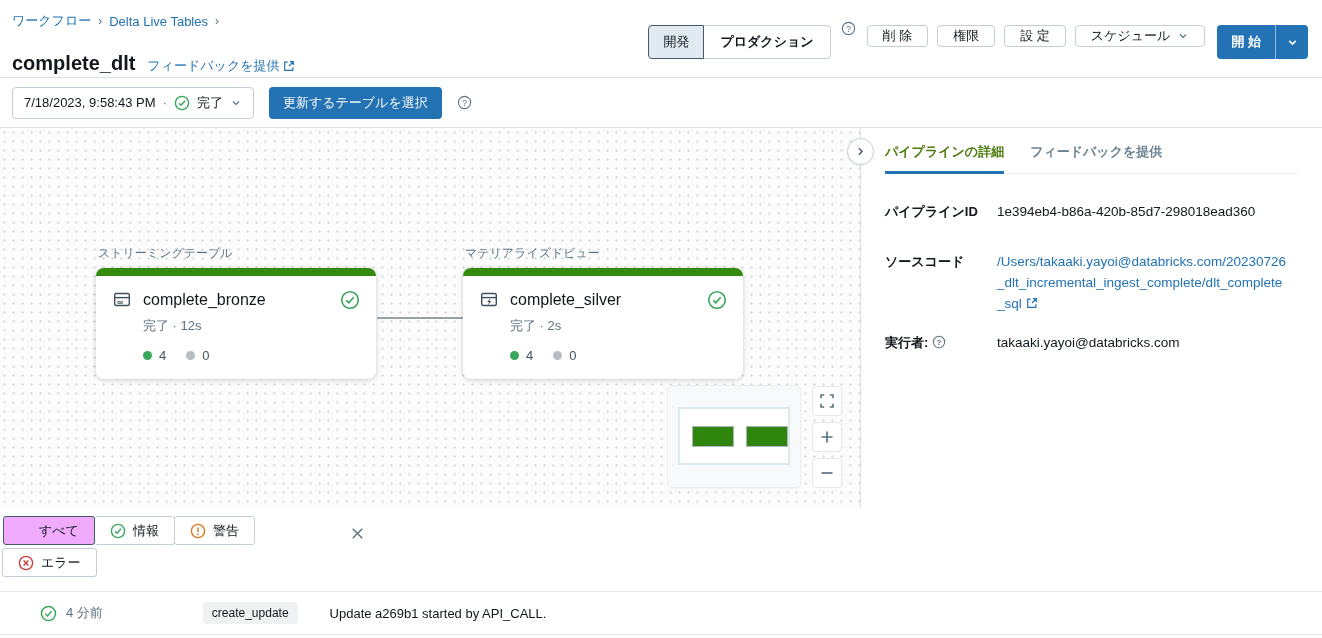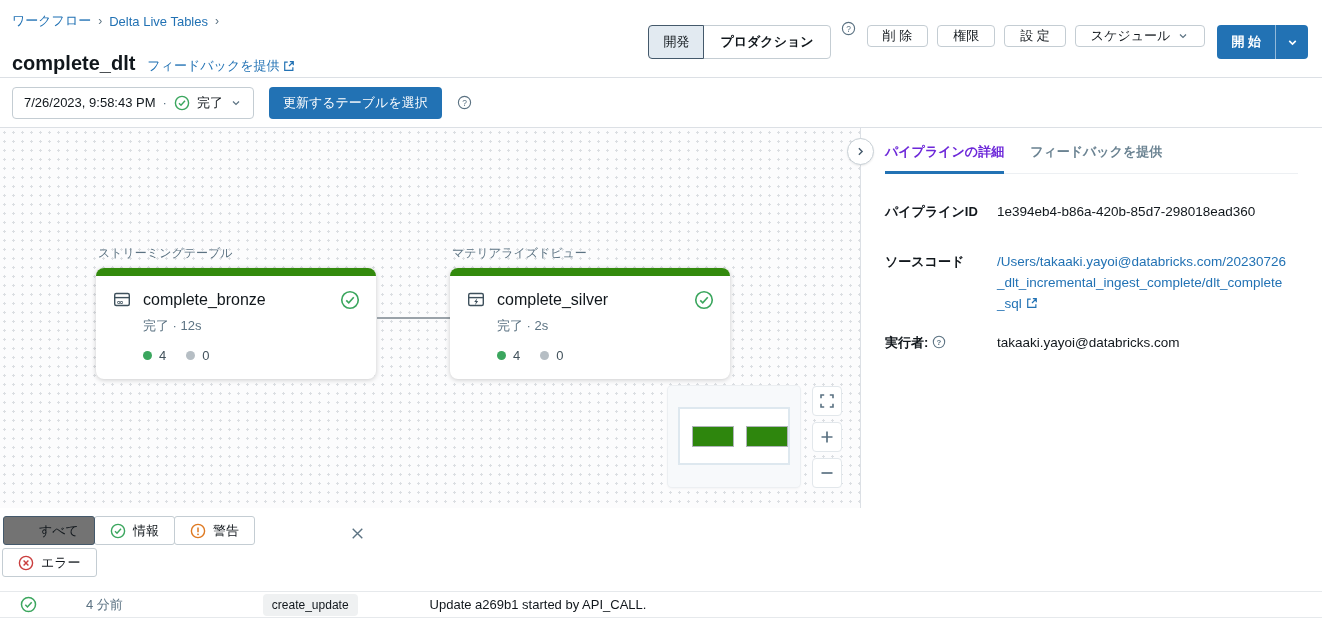--- a/index.html
+++ b/index.html
@@ -26,21 +26,21 @@
   .start-caret{ width:33px; border-left:1px solid rgba(255,255,255,.5); display:flex; align-items:center; justify-content:center;}
   .update-bar{ height:50px; display:flex; align-items:center; gap:15px; padding:0 12px; border-bottom:1px solid #DCE0E5;}
   .run-select{ height:32px; border:1px solid #C4CDD3; border-radius:4px; background:#fff; display:flex; align-items:center; gap:7px; padding:0 11px; font-size:13px; cursor:pointer;}
   .run-sep{ color:#5B7282;}
   .primary-btn{ height:32px; border:none; border-radius:4px; background:#2272B4; color:#fff; font-size:13px; padding:0 14px; cursor:pointer;}
   .main{ display:flex; height:380px;}
   .canvas{ flex:1; position:relative; overflow:hidden; background-color:#FCFCFD;
     background-image:radial-gradient(circle,#DBDEE2 1px,transparent 1.3px); background-size:9px 9px;
     border-right:1px solid #DCE0E5;}
   .node-group{ position:absolute; top:117px; width:280px;}
-  .g1{ left:96px;} .g2{ left:450px;}
+  .g1{ left:96px;} .g2{ left:463px;}
   .group-label{ font-size:12px; color:#5B7282; margin:0 0 6px 2px;}
   .node-card{ width:280px; background:#fff; border-radius:8px; box-shadow:0 1px 5px rgba(0,0,0,.2); cursor:pointer;}
   .node-topbar{ height:8px; background:#338A0D; border-radius:8px 8px 0 0;}
   .node-body{ padding:14px 16px 16px;}
   .node-row1{ display:flex; align-items:center; gap:11px;}
   .node-name{ flex:1; font-size:16px; font-weight:500; color:#11171C;}
   .node-status{ font-size:13px; color:#5B7282; margin:7px 0 0 31px;}
   .node-metrics{ display:flex; align-items:center; margin:13px 0 0 31px; font-size:13px; color:#42525C;}
   .dot{ width:9px; height:9px; border-radius:50%; display:inline-block; margin-right:7px;}
   .dot.ok{ background:#3BA65E;} .dot.zero{ background:#B6BEC4;}
@@ -50,36 +50,36 @@
   .minimap{ position:absolute; left:668px; top:258px; width:132px; height:101px; background:#F7F9FB; border-radius:4px; box-shadow:0 0 0 1px #ECEFF2,0 1px 3px rgba(0,0,0,.07); cursor:pointer;}
   .mini-viewport{ position:absolute; left:10px; top:21px; width:112px; height:58px; background:#fff; border:2px solid #DEE8EF;}
   .mini-node{ position:absolute; top:17px; width:42px; height:21px; background:#2E860D; border:1px solid #AEB4B9;}
   .mn1{ left:12px;} .mn2{ left:66px;}
   .zoom-controls{ position:absolute; left:812px; top:258px; display:flex; flex-direction:column; gap:6px;}
   .zoom-btn{ width:30px; height:30px; background:#fff; border:1px solid #E2E7EB; border-radius:4px; display:flex; align-items:center; justify-content:center; cursor:pointer;}
   .panel{ width:461px; position:relative; background:#fff; padding:15px 24px 0 24px;}
   .collapse-btn{ position:absolute; left:-14px; top:10px; width:27px; height:27px; border-radius:50%; background:#fff; border:1px solid #C8D0D6; box-shadow:0 1px 2px rgba(0,0,0,.08); display:flex; align-items:center; justify-content:center; cursor:pointer; z-index:5;}
   .tabs{ display:flex; gap:26px; border-bottom:1px solid #EDF0F3;}
   .tab{ font-size:13px; font-weight:600; padding-bottom:10px; color:#6B8392; cursor:pointer; margin-bottom:-1px;}
-  .tab.active{ color:#6d28d9; border-bottom:3px solid #2272B4;}
+  .tab.active{ color:#4d7c0f; border-bottom:3px solid #2272B4;}
   .kv{ display:flex; margin-top:29px; font-size:13px; line-height:1.55;}
   .kv-label{ width:112px; min-width:112px; font-weight:600; color:#11171C; display:flex; align-items:flex-start; gap:4px;}
   .kv-value{ max-width:292px; word-break:break-all; font-size:13.5px; color:#11171C;}
   .kv-value.link{ color:#2272B4; cursor:pointer;}
   .bottom{ height:130px;}
   .filter-bar{ display:flex; align-items:flex-start; padding:8px 14px 0 3px;}
   .chips{ width:330px; display:flex; flex-wrap:wrap;}
   .chip{ height:29px; padding:0 15px; background:#fff; border:1px solid #C4CDD3; border-radius:3px; display:flex; align-items:center; gap:7px; font-size:13px; color:#11171C; cursor:pointer; margin:0 0 3px -1px;}
   .chip:first-child{ margin-left:0;}
-  .chip.sel{ background:#737373; border-color:#44596B; z-index:1;padding-left:35px;}
+  .chip.sel{ background:#f0abfc; border-color:#44596B; z-index:1;padding-left:35px;}
   .search-wrap{ flex:1; height:58px; margin-left:7px; border:1px solid #C4CDD3; border-radius:4px; background:#fff; display:flex; align-items:center; gap:9px; padding:0 13px;}
   .search-wrap input{ flex:1; border:none; outline:none; font-size:13px; color:#11171C; font-family:inherit; background:transparent;}
   .search-wrap input::placeholder{ color:#9AA5AD;}
   .close-btn{ margin:9px 8px 0 16px; background:none; border:none; cursor:pointer; display:flex;}
-  .event-row{ display:flex; align-items:center; height:27px; margin-top:11px; border-top:1px solid #E6E9EC; border-bottom:1px solid #E6E9EC; font-size:13px; padding-left:20px;gap:40px;}
+  .event-row{ display:flex; align-items:center; height:44px; margin-top:11px; border-top:1px solid #E6E9EC; border-bottom:1px solid #E6E9EC; font-size:13px; padding-left:40px;}
   .event-time{ color:#5B7282; margin-left:9px;}
   .event-badge{ margin-left:100px; background:#EFF1F2; border-radius:4px; padding:4px 9px; font-size:12px; color:#11171C;}
   .event-msg{ margin-left:32px; color:#11171C;}
   svg{ display:block;}
 </style>
 </head>
 <body>
 
 <div class="header">
   <div>
@@ -126,21 +126,21 @@
         <svg width="13" height="13" viewBox="0 0 16 16">
             <path d="M4 6l4 4 4-4" fill="none" stroke="#fff" stroke-width="2"></path>
           </svg>
       </span>
     </div>
   </div>
 </div>
 
 <div class="update-bar">
   <div class="run-select">
-    <span>7/26/2023, 9:58:43 PM</span>
+    <span>7/18/2023, 9:58:43 PM</span>
     <span class="run-sep">·</span>
     <svg width="16" height="16" viewBox="0 0 16 16">
         <circle cx="8" cy="8" r="6.6" fill="none" stroke="#3BA65E" stroke-width="1.4"></circle>
         <path d="M5 8.3l2 2 4-4.5" fill="none" stroke="#3BA65E" stroke-width="1.4"></path>
       </svg>
     <span>完了</span>
     <svg width="12" height="12" viewBox="0 0 16 16">
         <path d="M4 6l4 4 4-4" fill="none" stroke="#5B7282" stroke-width="1.6"></path>
       </svg>
   </div>

